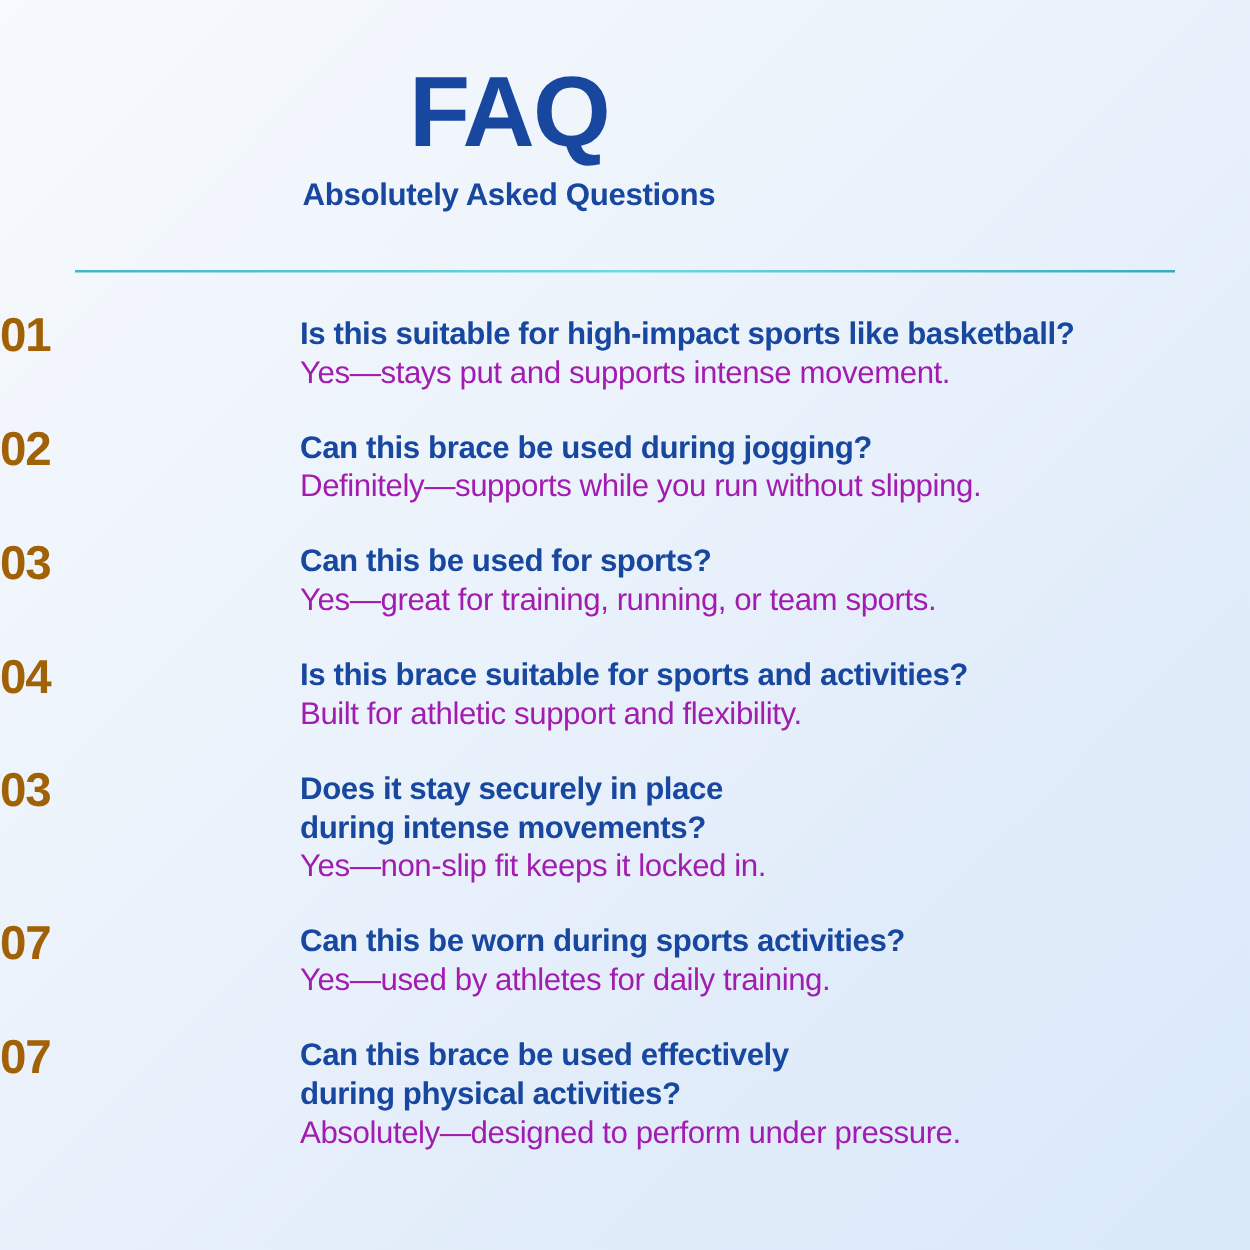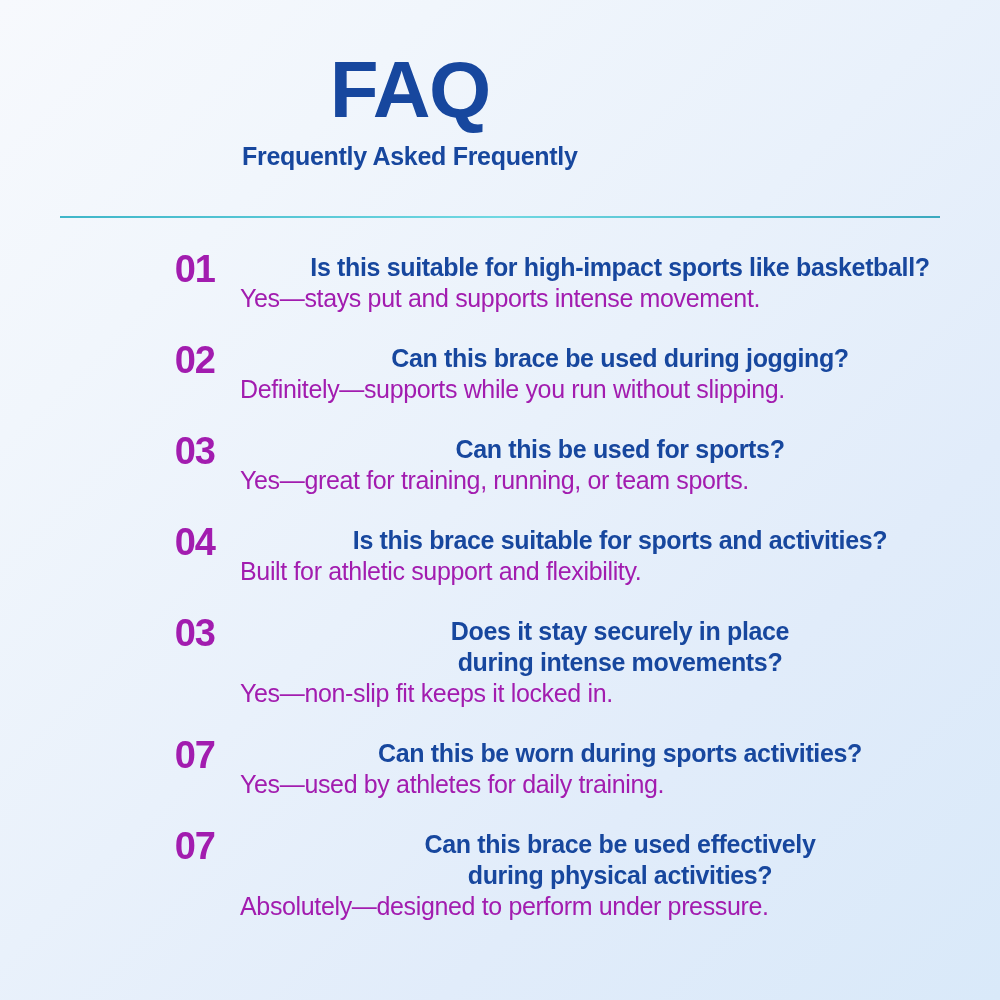--- a/index.html
+++ b/index.html
@@ -70,63 +70,62 @@
     width: 1000px;
   }
   .faq-item {
     display: flex;
     align-items: flex-start;
     margin-bottom: 27px;
   }
   .faq-num {
     width: 215px;
     flex: 0 0 215px;
-    text-align: right;
+    text-align: left;
     font-size: 38px;
     font-weight: bold;
-    color: #a21caf;
+    color: #a16207;
     letter-spacing: -1px;
     line-height: 38px;
     padding-right: 0;
     box-sizing: border-box;
   }
   .faq-body {
     flex: 1 1 auto;
     padding-left: 25px;
     box-sizing: border-box;
   }
   .faq-q {
     font-size: 25px;
     font-weight: bold;
     color: #17479E;
     line-height: 31px;
     letter-spacing: -0.35px;
     margin: 0;
     padding: 0;
     margin-top: 2px;
-    text-align: center;
   }
   .faq-a {
     font-size: 25px;
     font-weight: normal;
     color: #a21caf;
     line-height: 31px;
     letter-spacing: -0.35px;
     margin: 0;
     padding: 0;
   }
 </style>
 </head>
 <body>
 
 <div class="page">
 
   <div class="header">
     <h1 class="faq-title">FAQ</h1>
-    <h2 class="faq-subtitle">Frequently Asked Frequently</h2>
+    <h2 class="faq-subtitle">Absolutely Asked Questions</h2>
   </div>
 
   <div class="divider"></div>
 
   <div class="faq-list">
 
     <div class="faq-item">
       <div class="faq-num">01</div>
       <div class="faq-body">
         <p class="faq-q">Is this suitable for high-impact sports like basketball?</p>

